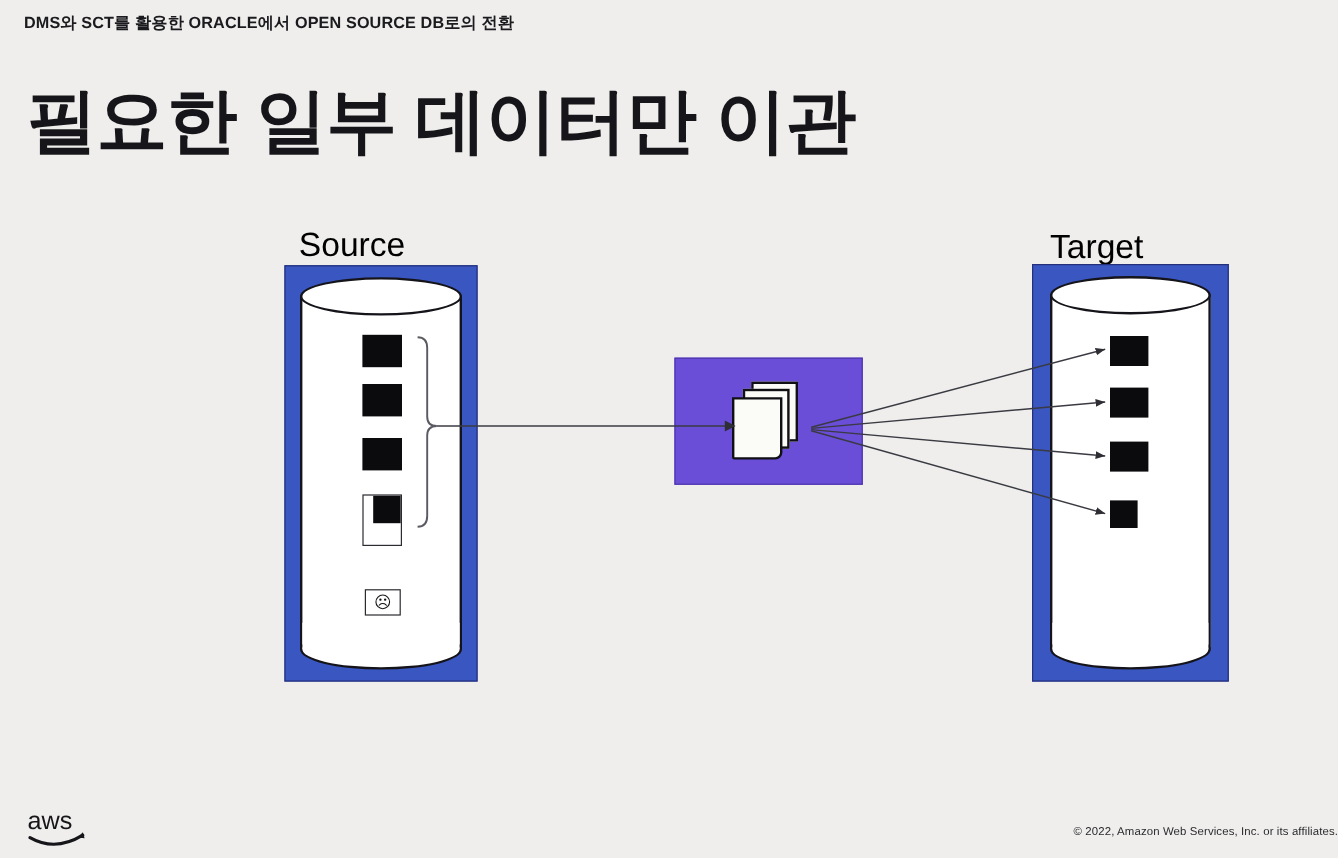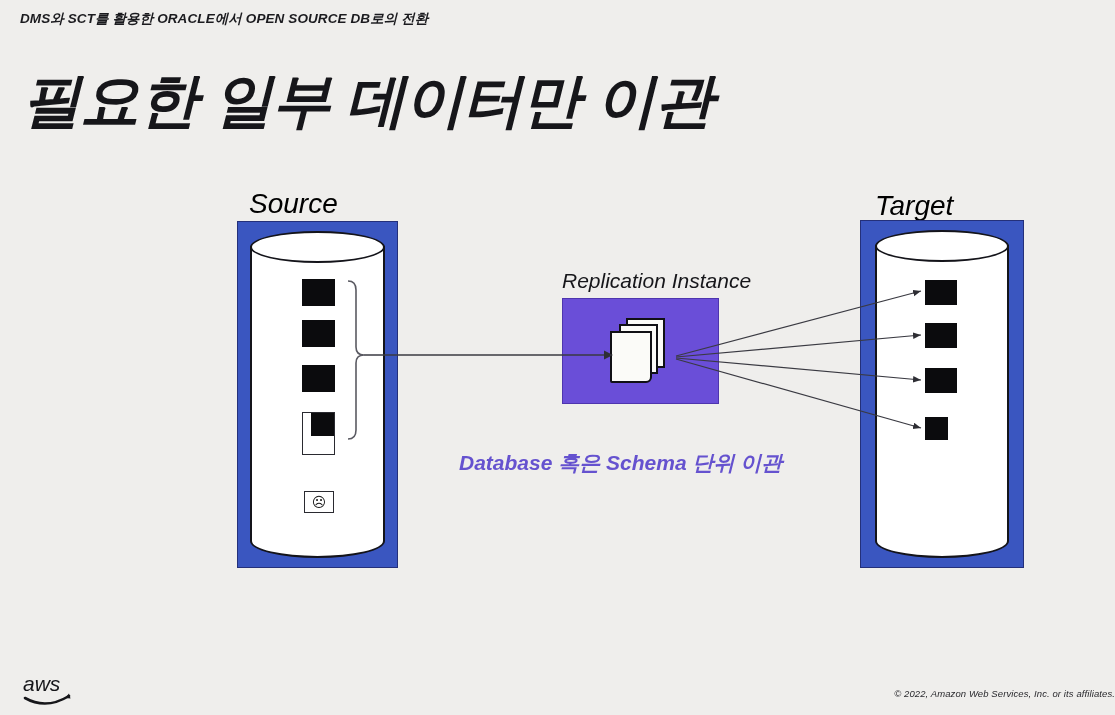--- a/index.html
+++ b/index.html
@@ -7,21 +7,20 @@
     padding: 0;
     background: #ffffff;
   }
   #slide {
     position: relative;
     width: 1115px;
     height: 715px;
     background: #efeeec;
     overflow: hidden;
     font-family: "Liberation Sans", "DejaVu Sans", sans-serif;
-    font-style: italic;
   }
 
   
   #eyebrow {
     position: absolute;
     left: 20px;
     top: 10px;
     font-size: 13.5px;
     font-weight: 600;
     color: #1b1b1f;
@@ -228,21 +227,20 @@
   <div class="blk" style="left:302px; top:365px; width:33px; height:27px;"></div>
 
   <div class="blk-partial" style="left:302px; top:412px; width:33px; height:43px;">
     <div class="fill" style="left:8px; top:0px; right:0px; height:23px;"></div>
   </div>
 
   <div class="face-box" style="left:304px; top:491px; width:30px; height:22px;">
     <span>☹</span>
   </div>
 
-  <div id="ri-label">Replication Instance</div>
   <div id="ri-box"></div>
 
   <div class="doc" style="left:626px; top:318px; width:39px; height:50px;"></div>
   <div class="doc" style="left:619px; top:324px; width:39px; height:50px;"></div>
   <div class="doc" style="left:610px; top:331px; width:42px; height:52px; border-radius:0 0 6px 2px;"></div>
 
   <div class="db-label" style="left:875px; top:190px;">Target</div>
 
   <div class="db-frame" style="left:860px; top:220px; width:164px; height:348px;">
   </div>
@@ -271,21 +269,20 @@
     <line x1="364" y1="355" x2="608" y2="355" stroke="#3a3a42" stroke-width="1.3"></line>
     <path d="M604,350.5 L613,355 L604,359.5 z" fill="#2e2e34"></path>
 
     <line x1="676" y1="356" x2="921" y2="291" stroke="#3a3a42" stroke-width="1.2" marker-end="url(#ah)"></line>
     <line x1="676" y1="357" x2="921" y2="335" stroke="#3a3a42" stroke-width="1.2" marker-end="url(#ah)"></line>
     <line x1="676" y1="358" x2="921" y2="380" stroke="#3a3a42" stroke-width="1.2" marker-end="url(#ah)"></line>
     <line x1="676" y1="359" x2="921" y2="428" stroke="#3a3a42" stroke-width="1.2" marker-end="url(#ah)"></line>
   </svg>
 
   <div id="bullets">
-    <div>Database 혹은 Schema 단위 이관</div>
   </div>
 
   <svg id="aws-logo" viewBox="0 0 52 34" xmlns="http://www.w3.org/2000/svg">
     <text x="1" y="19" font-family="Liberation Sans, sans-serif" font-size="21" font-weight="400" fill="#16161a">aws</text>
     <path d="M3,26 q21,12 44,-2" fill="none" stroke="#16161a" stroke-width="2.6" stroke-linecap="round"></path>
     <path d="M47,21.5 L48.5,26.5 L43,26 z" fill="#16161a"></path>
   </svg>
 
   <div id="copyright">© 2022, Amazon Web Services, Inc. or its affiliates.</div>
 

